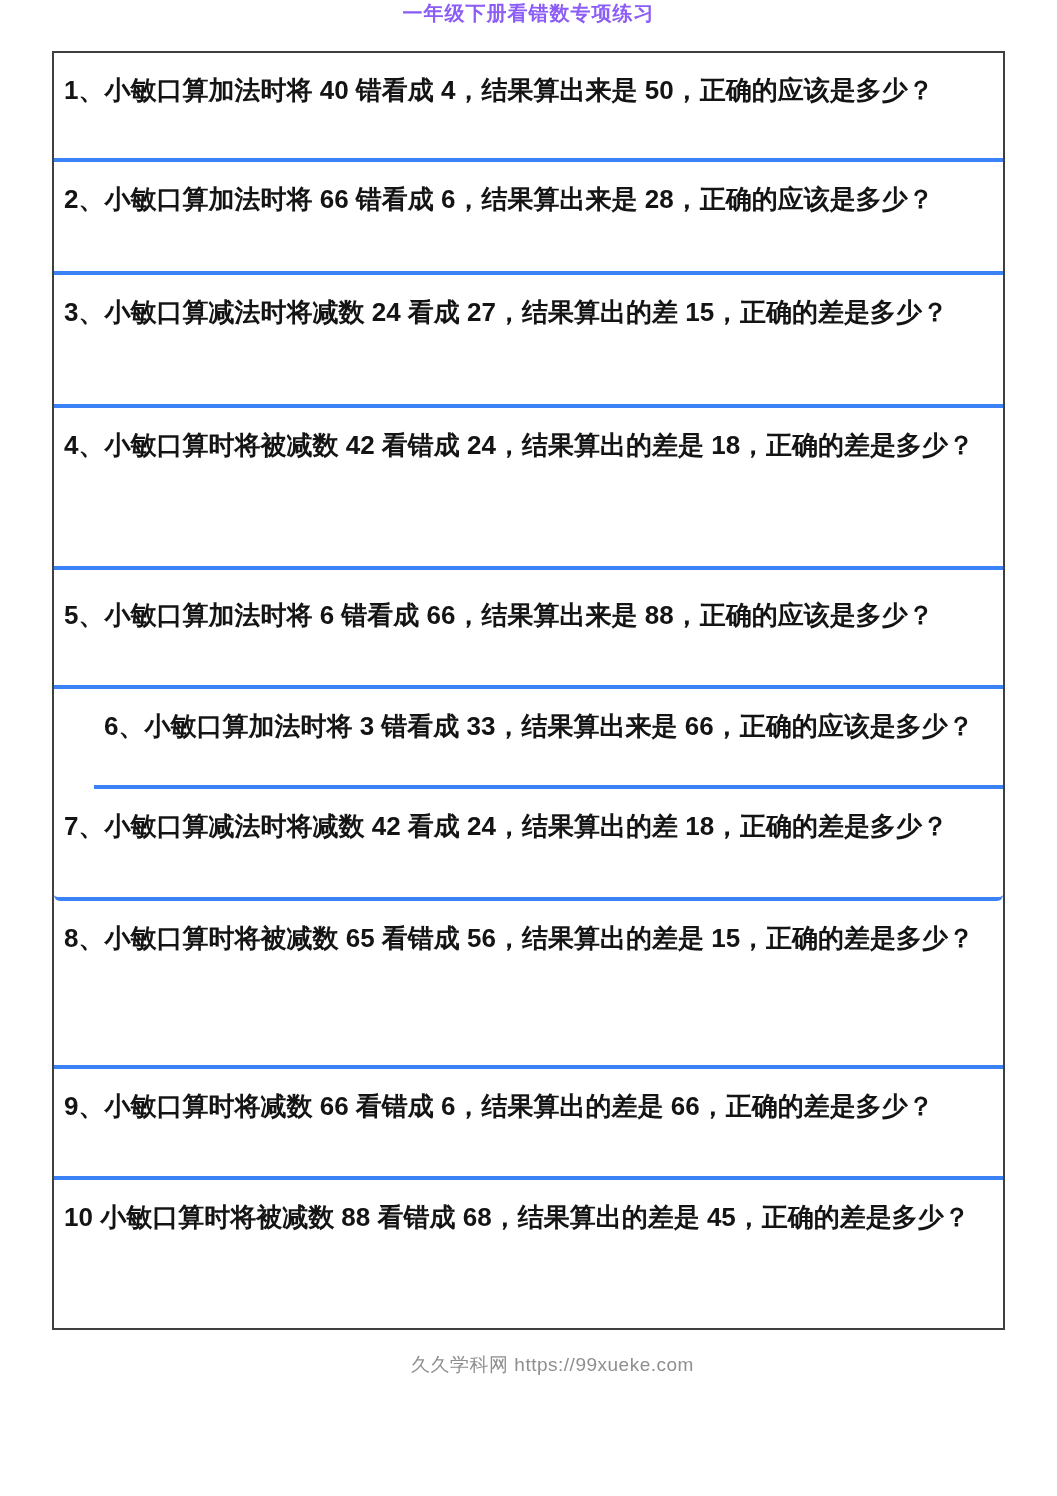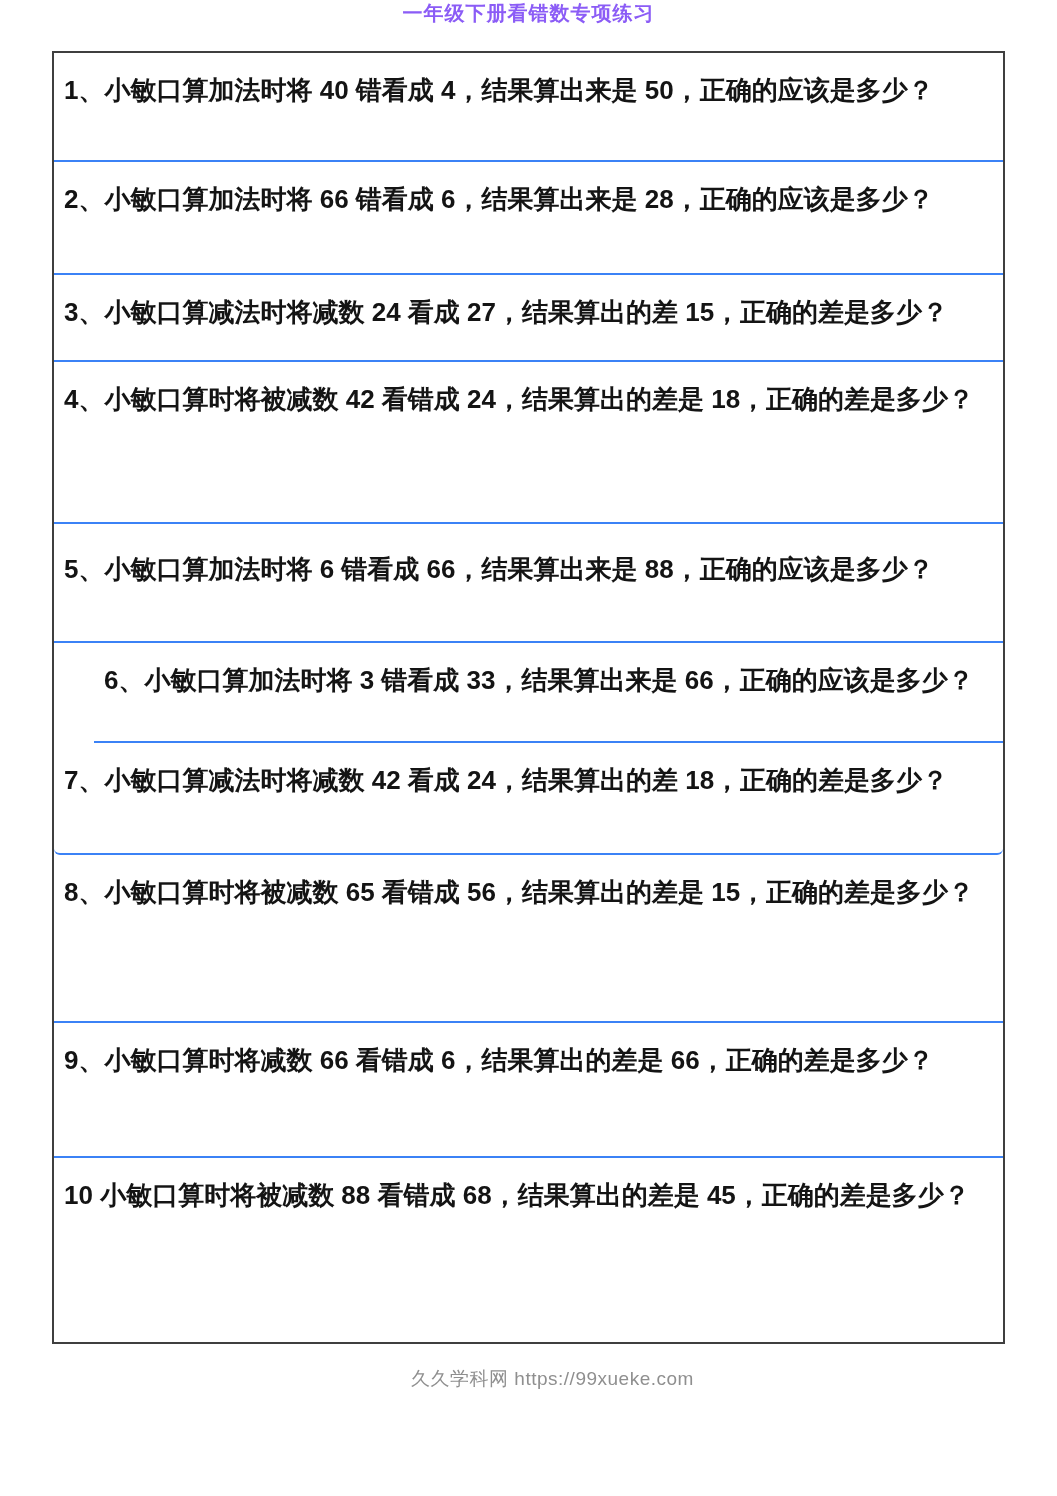--- a/index.html
+++ b/index.html
@@ -23,35 +23,35 @@
     color: #8b5cf6;
     letter-spacing: 1px;
   }
   .worksheet {
     margin: 24px 52px 0 52px;
     border: 2px solid #3f3f3f;
     background: #ffffff;
   }
   .qrow {
     box-sizing: border-box;
-    border-bottom: 2px solid #3b82f6;
+    border-bottom: 4px solid #3b82f6;
     padding: 10px 12px 0 10px;
     overflow: hidden;
   }
   .qrow:last-child { border-bottom: none; }
   .qrow:nth-child(1)  { height: 109px; }
   .qrow:nth-child(2)  { height: 113px; }
-  .qrow:nth-child(3)  { height: 87px; }
+  .qrow:nth-child(3)  { height: 133px; }
   .qrow:nth-child(4)  { height: 162px; }
   .qrow:nth-child(5)  { height: 111px; margin-top: 8px; }
   .qrow:nth-child(6)  { height: 100px; margin-left: 40px; }
   .qrow:nth-child(7)  { height: 112px; border-radius: 6px; }
   .qrow:nth-child(8)  { height: 168px; }
-  .qrow:nth-child(9)  { height: 135px; }
-  .qrow:nth-child(10) { height: 184px; }
+  .qrow:nth-child(9)  { height: 111px; }
+  .qrow:nth-child(10) { height: 148px; }
   .qtext {
     font-size: 26px;
     font-weight: bold;
     line-height: 54px;
     color: #141414;
   }
   .page-footer {
     margin-top: 22px;
     text-align: center;
     font-size: 19px;

